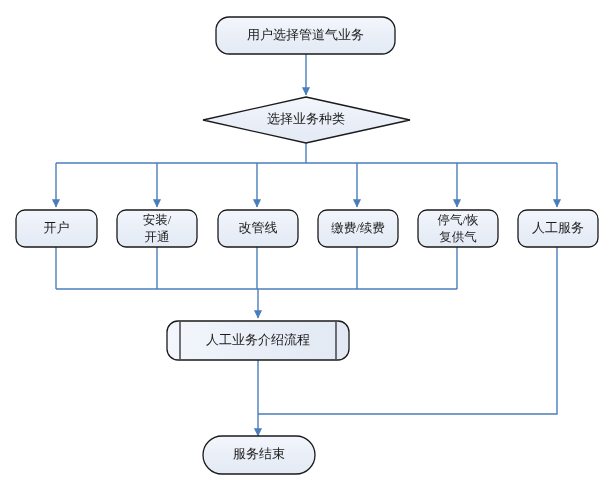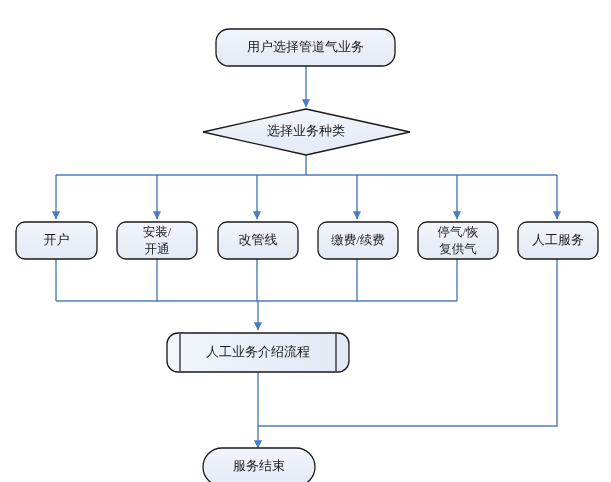--- a/index.html
+++ b/index.html
@@ -10,21 +10,20 @@
   body {
     width: 611px;
     height: 482px;
     font-family: "Liberation Serif", "DejaVu Serif", serif;
     overflow: hidden;
   }
   #flowchart-root {
     position: relative;
     width: 611px;
     height: 368px;
-    margin-top: 12px;
   }
   svg#chart {
     display: block;
     width: 611px;
     height: 482px;
   }
   .node-label {
     font-family: "Liberation Serif", "DejaVu Serif", serif;
     font-size: 13px;
     fill: #1a1a1a;

